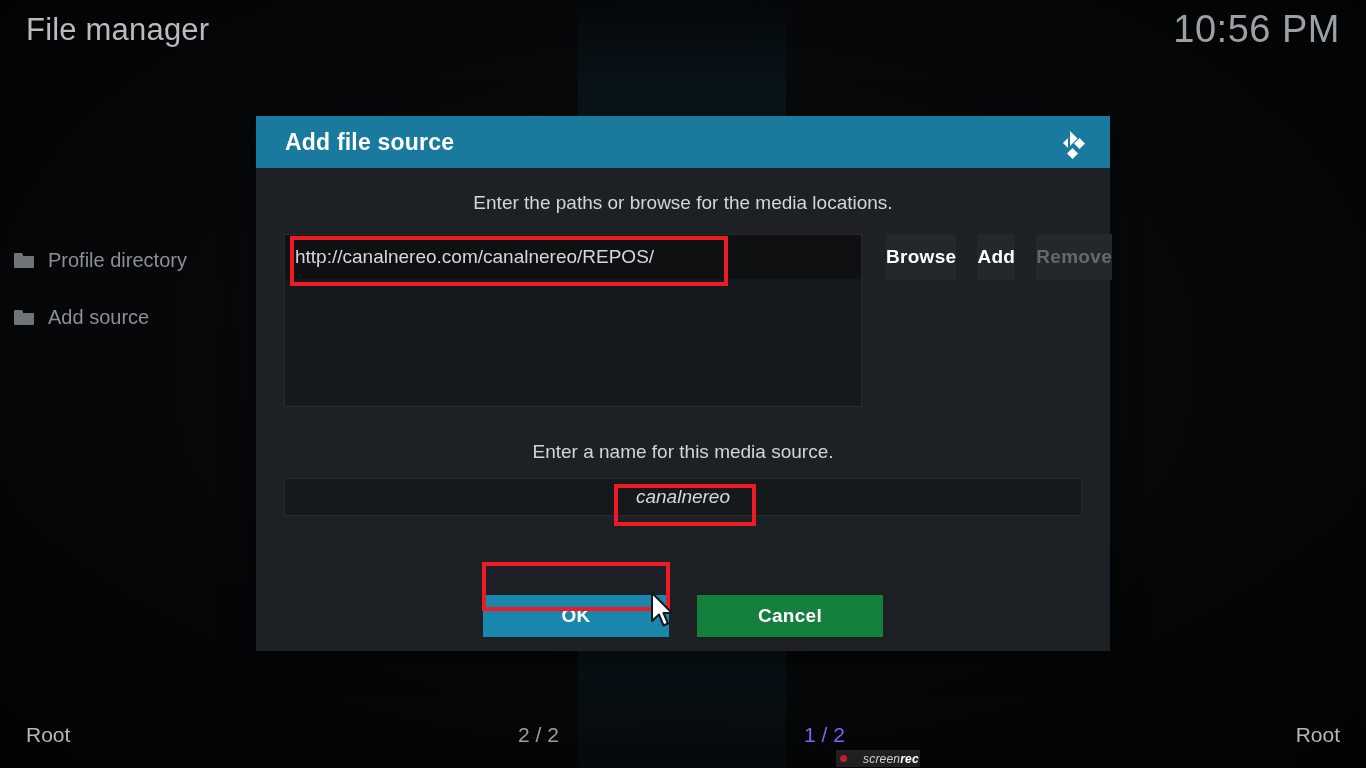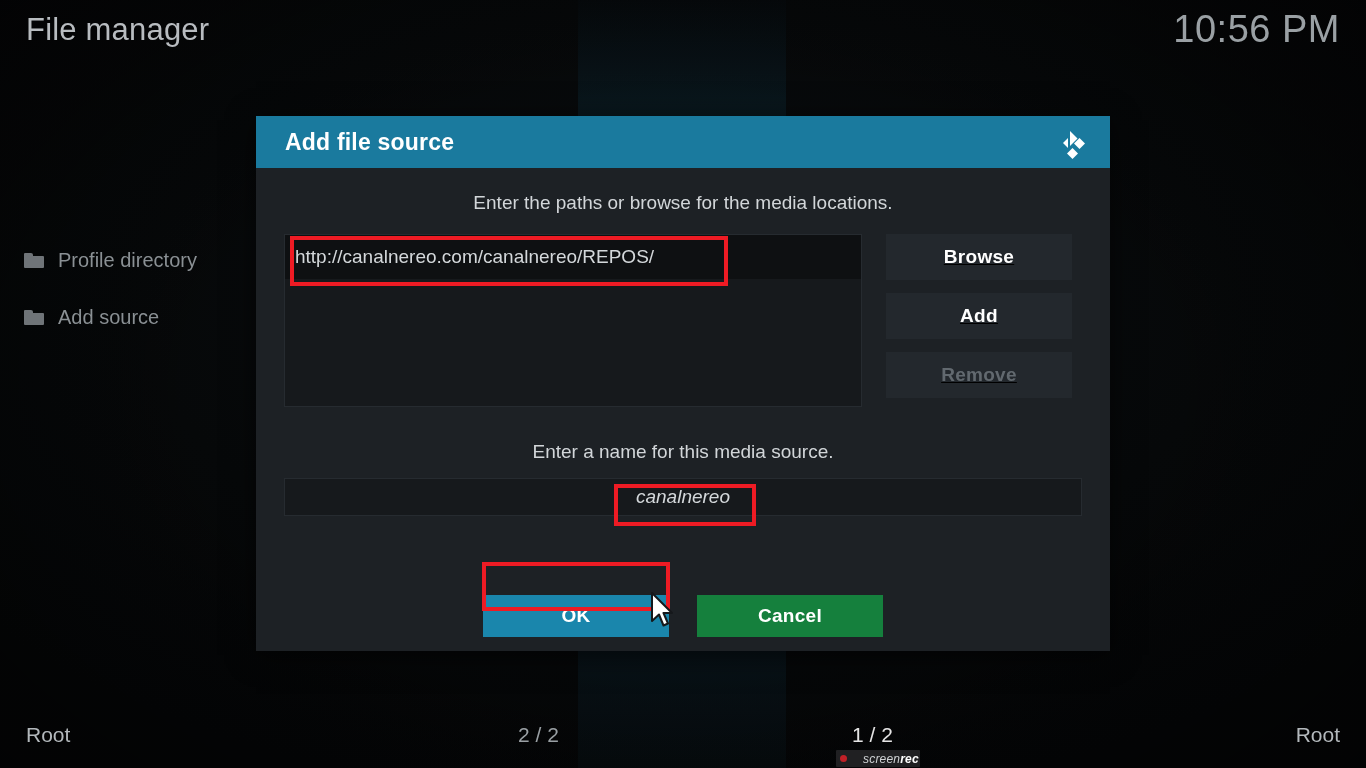--- a/index.html
+++ b/index.html
@@ -79,21 +79,21 @@
   .sidebar {
     position: absolute;
     left: 0;
     top: 232px;
     width: 256px;
   }
   .side-item {
     display: flex;
     align-items: center;
     height: 57px;
-    padding-left: 24px;
+    padding-left: 14px;
     gap: 14px;
   }
   .folder-icon {
     width: 20px;
     height: 15px;
     position: relative;
     flex: 0 0 auto;
   }
   .folder-icon::before {
     content: "";
@@ -127,21 +127,21 @@
   }
   .bb-text {
     position: absolute;
     top: 13px;
     font-size: 21px;
     color: #b3b8bc;
     font-weight: 400;
   }
   .bb-root-left  { left: 26px; }
   .bb-count-left { left: 518px; color: #9aa0a4; }
-  .bb-count-right{ left: 852px; color: #e5e5e5; }
+  .bb-count-right{ left: 804px; color: #8b5cf6; }
   .bb-root-right { right: 26px; }
 
   
   .watermark {
     position: absolute;
     left: 836px;
     top: 750px;
     height: 17px;
     display: flex;
     align-items: center;
@@ -229,24 +229,23 @@
     display: flex;
     align-items: center;
     padding-left: 10px;
     font-size: 19px;
     color: #d4d8db;
     background: #0e1012;
   }
 
   .btn-col {
     display: flex;
-    flex-direction: column;
-    gap: 13px;
+    flex-direction: row;
+    gap: 21px;
     width: 186px;
-    text-decoration: underline;
   }
   .dlg-btn {
     height: 46px;
     background: #23282d;
     color: #ffffff;
     font-size: 19px;
     font-weight: 700;
     display: flex;
     align-items: center;
     justify-content: center;

